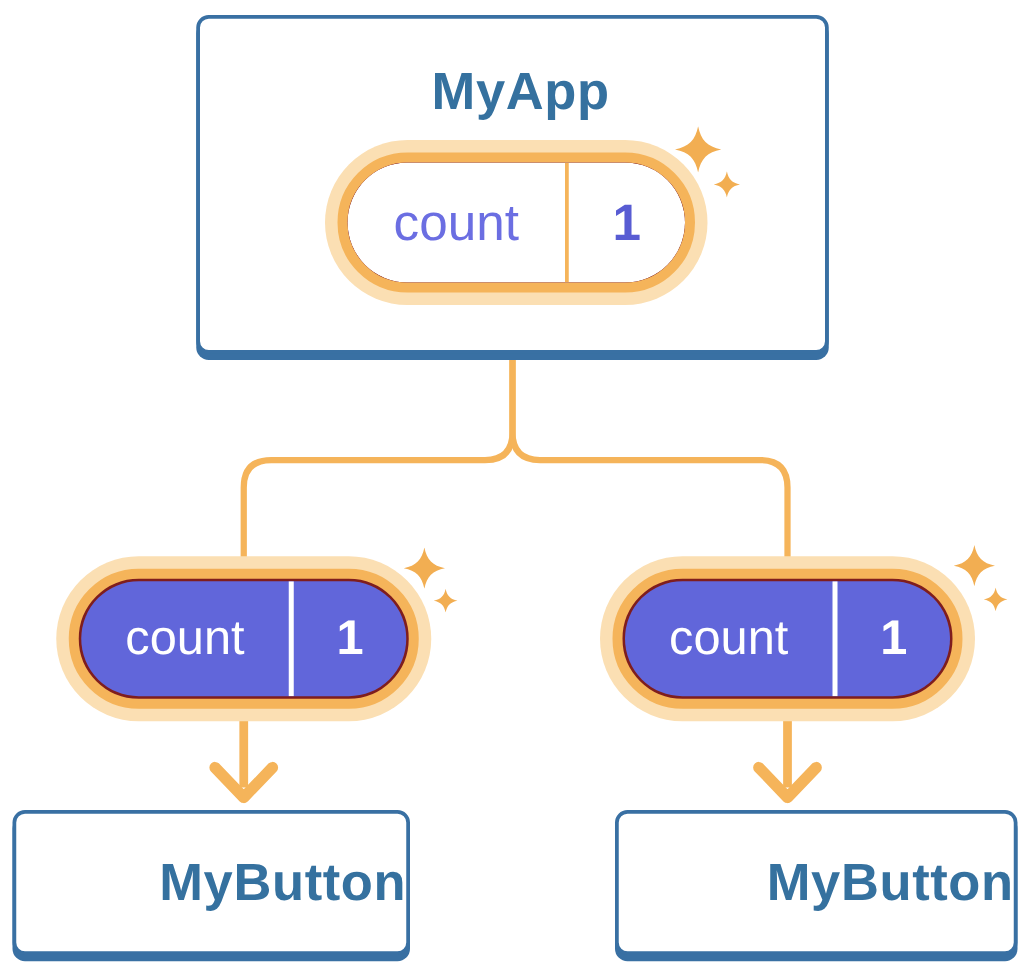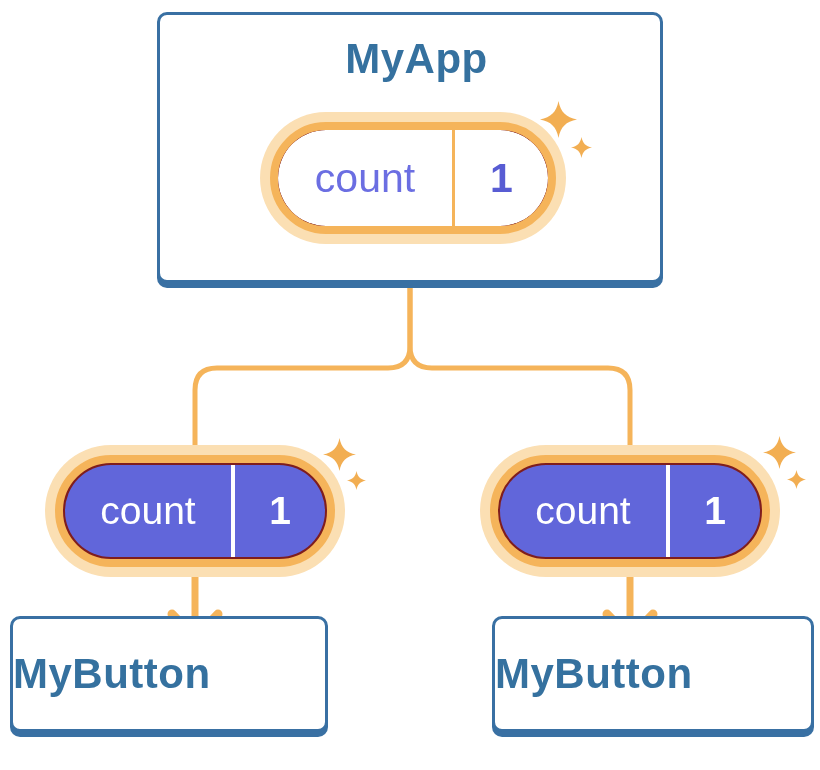--- a/index.html
+++ b/index.html
@@ -32,31 +32,31 @@
   .node-card{
     position:absolute;
     box-sizing:border-box;
     background:var(--node-bg);
     border:3px solid var(--node-border);
     border-radius:10px;
     box-shadow:0 5px 0 var(--node-border);
     z-index:1;
   }
   .root-card{left:157px;top:12px;width:506px;height:271px;}
-  .child-card{top:616px;height:116px;display:flex;align-items:center;justify-content:flex-start;}
+  .child-card{top:648px;height:116px;display:flex;align-items:center;justify-content:flex-end;}
   .child-card-left{left:10px;width:318px;}
   .child-card-right{left:492px;width:322px;}
   .node-title{
     color:var(--node-title);
     font-size:42px;
     font-weight:700;
     letter-spacing:0.5px;
     text-align:center;
   }
-  .root-card .node-title{margin-top:20px;padding-left:13px;}
+  .root-card .node-title{margin-top:34px;padding-left:13px;}
 
   
   .pill{
     position:absolute;
     box-sizing:border-box;
     background:var(--halo-orange);
     border-radius:999px;
     padding:10px;
     z-index:2;
   }

